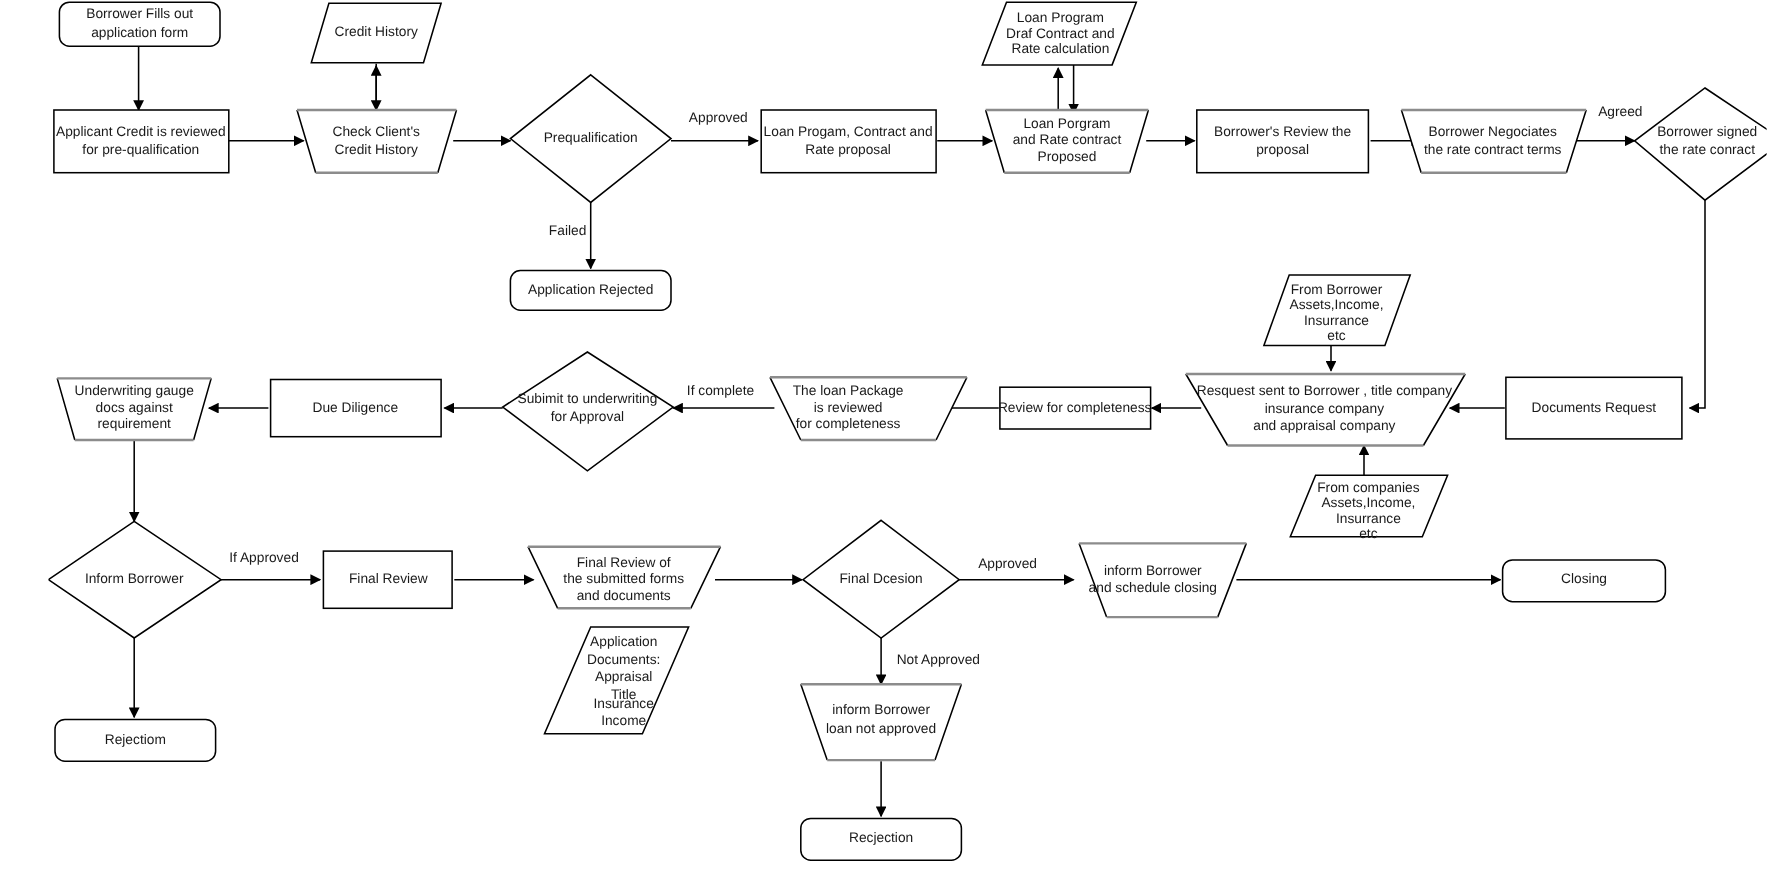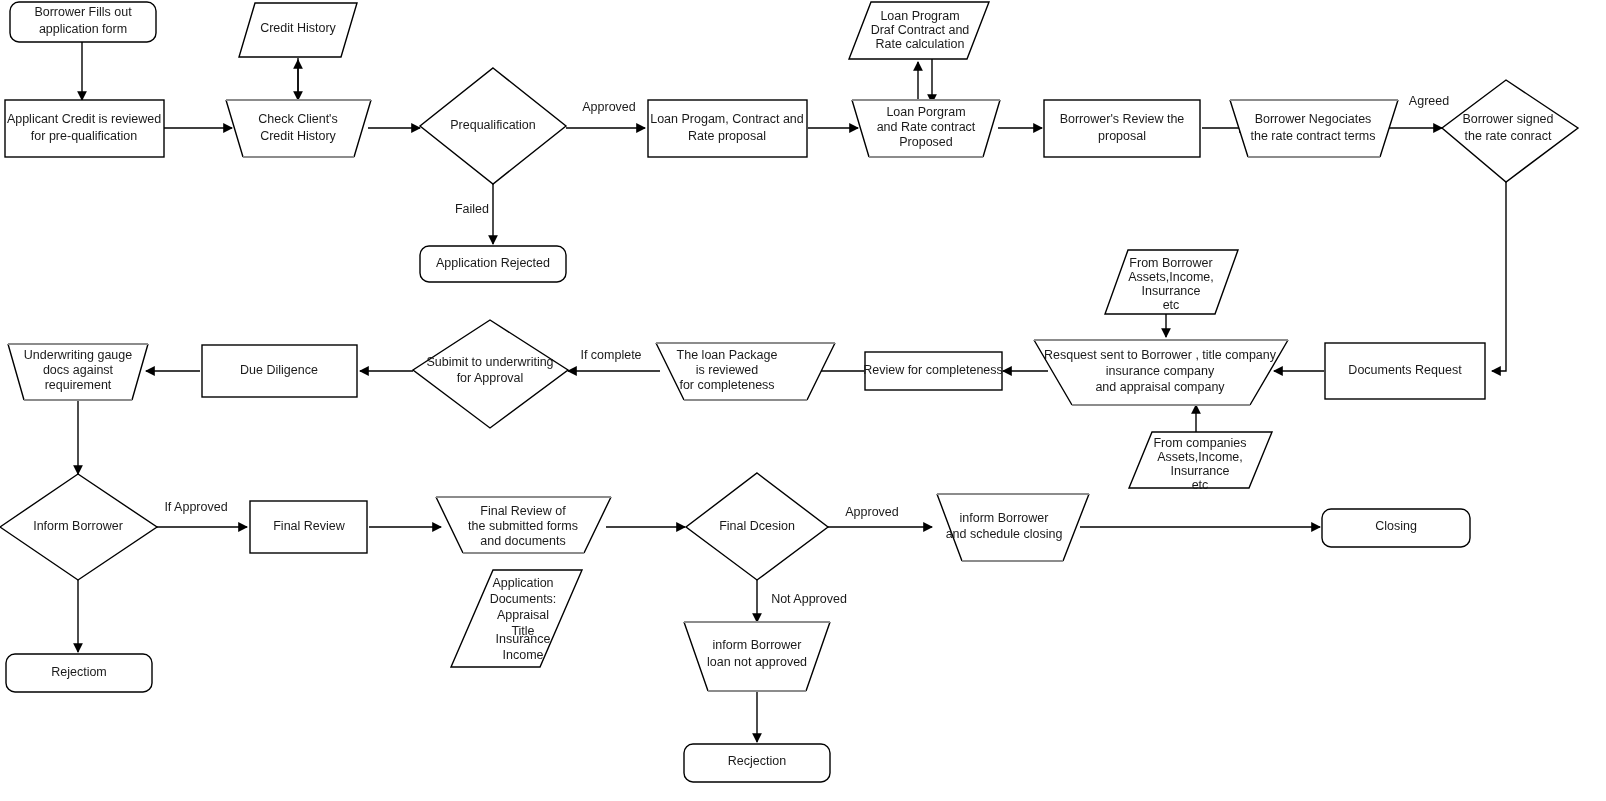--- a/index.html
+++ b/index.html
@@ -10,20 +10,21 @@
   body {
     width: 1606px;
     height: 801px;
     font-family: "Liberation Sans", sans-serif;
     overflow: hidden;
   }
   #flow-root {
     position: relative;
     width: 1356px;
     height: 801px;
+    margin-left: 44px;
   }
   svg#flow-svg {
     display: block;
     width: 1606px;
     height: 801px;
   }
   .shape-box {
     fill: #ffffff;
     stroke: #000000;
     stroke-width: 1.4;

